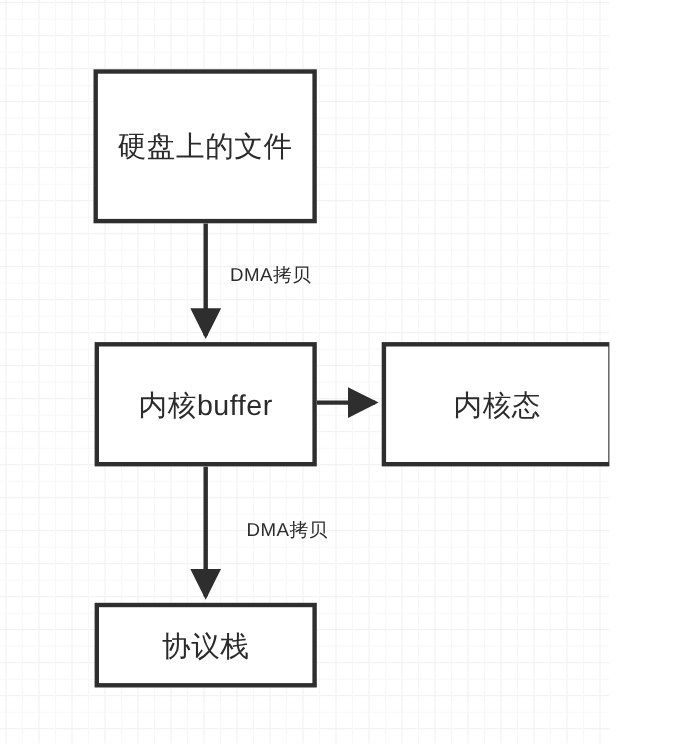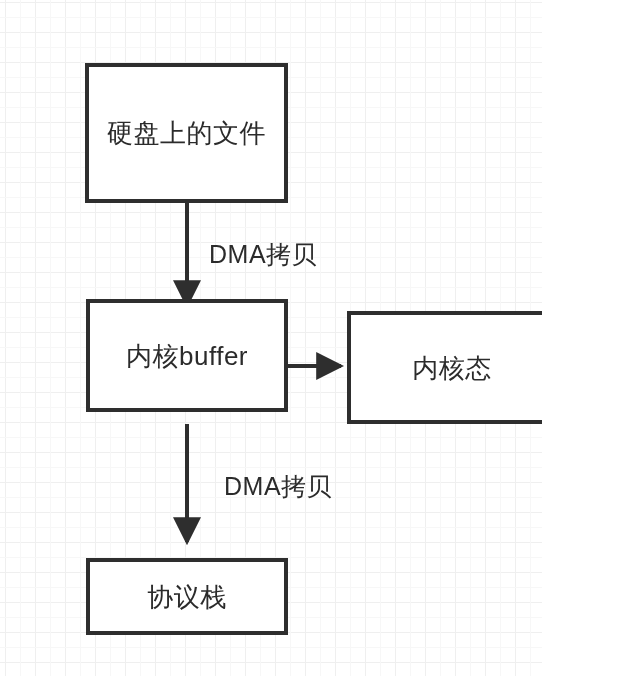--- a/index.html
+++ b/index.html
@@ -12,20 +12,21 @@
     width: 542px;
     height: 676px;
     overflow: hidden;
     background-color: #ffffff;
     background-image:
       linear-gradient(to right, #efefef 1px, transparent 1px),
       linear-gradient(to bottom, #efefef 1px, transparent 1px);
     background-size: 30px 30px;
     background-position: 5px 2px;
     font-family: "Liberation Sans", "DejaVu Sans", sans-serif;
+    padding-left: 12px;
   }
   .grid-overlay {
     position: absolute;
     inset: 0;
     background-image:
       linear-gradient(to right, #f7f7f7 1px, transparent 1px),
       linear-gradient(to bottom, #f7f7f7 1px, transparent 1px);
     background-size: 30px 30px;
     background-position: 20px 17px;
     pointer-events: none;
@@ -40,36 +41,36 @@
     justify-content: center;
     color: #2b2b2b;
     letter-spacing: 0.5px;
   }
   .node-label {
     font-size: 26px;
     line-height: 1;
     white-space: nowrap;
   }
   #node-disk      { left: 85px;  top: 63px;  width: 203px; height: 140px; }
-  #node-kbuffer   { left: 86px;  top: 299px; width: 202px; height: 113px; }
+  #node-kbuffer   { left: 86px;  top: 311px; width: 202px; height: 113px; }
   #node-kmode     { left: 347px; top: 311px; width: 210px; height: 113px; align-items: center; }
-  #node-protocol  { left: 86px;  top: 548px; width: 202px; height: 77px; margin-top: 10px;  }
+  #node-protocol  { left: 86px;  top: 548px; width: 202px; height: 77px;  }
 
   .edge-svg {
     position: absolute;
     left: 0;
     top: 0;
     width: 622px;
     height: 676px;
     overflow: visible;
     pointer-events: none;
   }
   .edge-label {
     position: absolute;
-    font-size: 25px;
+    font-size: 17px;
     color: #2b2b2b;
     white-space: nowrap;
     letter-spacing: 0.5px;
     text-align: right;
   }
   #edge-label-disk-to-buffer { left: 209px; top: 238px; }
   #edge-label-buffer-to-stack { left: 224px; top: 470px; }
 
   .watermark {
     position: absolute;

